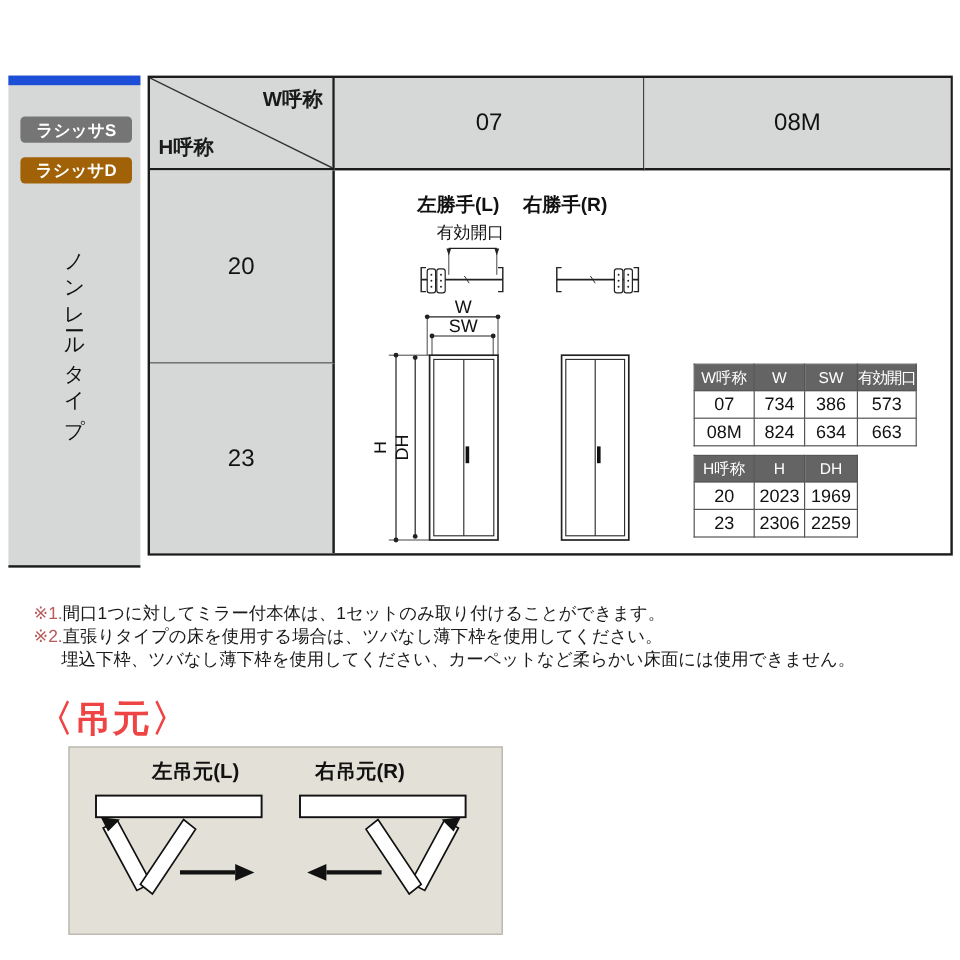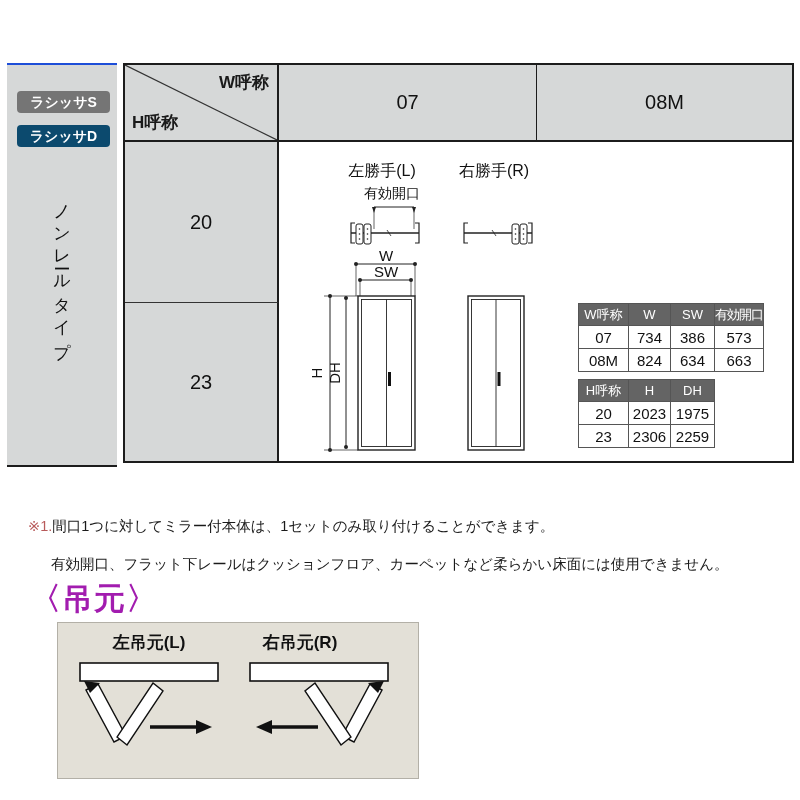--- a/index.html
+++ b/index.html
@@ -2,62 +2,62 @@
 <html><head>
 <meta charset="utf-8">
 <style>
   html,body{margin:0;padding:0;background:#fff;}
   #page{position:relative;width:800px;height:800px;background:#fff;overflow:hidden;
         font-family:"Liberation Sans","DejaVu Sans",sans-serif;color:#1a1a1a;}
   .abs{position:absolute;}
 
   
   .sidebar{left:7px;top:63px;width:110px;height:400px;background:#d6d8d8;
-           border-top:2px solid #1d4ed8;border-bottom:2px solid #1c1c1c;}
+           border-top:8px solid #1d4ed8;border-bottom:2px solid #1c1c1c;}
   .badge{position:absolute;left:10px;width:93px;height:22px;border-radius:4px;
          color:#fff;font-size:14px;font-weight:bold;text-align:center;line-height:22px;}
   .badge-s{top:26px;background:#757575;}
-  .badge-d{top:60px;background:#0c4a6e;}
+  .badge-d{top:60px;background:#a16207;}
   .vtext{position:absolute;left:50%;top:128px;transform:translateX(-50%);
          writing-mode:vertical-rl;font-size:17px;letter-spacing:3px;color:#111;}
 
   
   .spec{left:123px;top:63px;width:671px;height:400px;border:2px solid #1c1c1c;background:#fff;box-sizing:border-box;}
   .spec .hdr{position:absolute;top:0;height:77px;background:#d6d8d8;box-sizing:border-box;}
   .corner{left:0;width:154px;border-right:2px solid #1c1c1c;border-bottom:2px solid #1c1c1c;}
   .cell07{left:154px;width:258px;border-right:1.5px solid #1c1c1c;border-bottom:2px solid #1c1c1c;}
   .cell08{left:412px;width:255px;border-bottom:2px solid #1c1c1c;}
   .wname{font-size:20px;text-align:center;line-height:75px;color:#111;}
   .corner .wlab{position:absolute;top:6px;right:8px;font-size:17px;font-weight:600;}
   .corner .hlab{position:absolute;bottom:6px;left:7px;font-size:17px;font-weight:600;}
   .hcell{position:absolute;left:0;width:154px;background:#d6d8d8;box-sizing:border-box;
          border-right:2px solid #1c1c1c;font-size:20px;text-align:center;color:#111;}
   .h20{top:77px;height:161px;border-bottom:1.5px solid #333;line-height:161px;}
   .h23{top:238px;height:319px;height:calc(396px - 238px);line-height:158px;}
 
   
-  .dlabel{font-size:16px;font-weight:400;text-align:center;color:#111;}
+  .dlabel{font-size:16px;font-weight:700;text-align:center;color:#111;}
   .slabel{font-size:14px;text-align:center;color:#111;}
 
   
   table.spec-data{border-collapse:collapse;background:#fff;}
   table.spec-data td{border:1px solid #555;text-align:center;padding:0;height:22px;
                      font-size:15px;color:#111;}
   table.spec-data tr.head td{background:#646464;color:#fff;font-size:13px;height:21px;}
   table.spec-data td.sq{font-size:11px;letter-spacing:-1px;}
   .wt td:nth-child(1){width:49px;} .wt td:nth-child(2){width:41px;}
   .wt td:nth-child(3){width:43px;} .wt td:nth-child(4){width:48px;}
   .ht td:nth-child(1){width:49px;} .ht td:nth-child(2){width:41px;} .ht td:nth-child(3){width:43px;}
 
   
-  .note{font-size:14.5px;color:#1a1a1a;white-space:nowrap;margin-top:15px;}
+  .note{font-size:14.5px;color:#1a1a1a;white-space:nowrap;}
   .note .mk{color:#b85a5a;}
 
   
-  .hang-title{font-size:31px;font-weight:bold;letter-spacing:1px;color:#a21caf;}
+  .hang-title{font-size:31px;font-weight:bold;letter-spacing:1px;color:#ef4444;}
   .hang-box{left:57px;top:622px;width:362px;height:157px;background:#e3e0d7;
             border:1px solid #b3b0a7;box-sizing:border-box;}
   .hang-label{font-size:17px;font-weight:600;text-align:center;color:#111;}
 
   svg{display:block;}
   svg text{font-family:"Liberation Sans","DejaVu Sans",sans-serif;}
 </style>
 </head>
 <body>
 
@@ -77,21 +77,21 @@
       <span class="wlab">W呼称</span>
       <span class="hlab">H呼称</span>
     </div>
     <div class="hdr cell07 wname">07</div>
     <div class="hdr cell08 wname">08M</div>
     <div class="hcell h20">20</div>
     <div class="hcell h23">23</div>
   </div>
 
   <div class="abs dlabel" style="left:337px;top:161px;width:90px;">左勝手(L)</div>
-  <div class="abs dlabel" style="left:449px;top:161px;width:90px;">右勝手(R)</div>
+  <div class="abs dlabel" style="left:426px;top:161px;width:90px;">右勝手(R)</div>
   <div class="abs slabel" style="left:352px;top:185px;width:80px;">有効開口</div>
 
   <svg class="abs" style="left:345px;top:200px;" width="80" height="54" viewBox="0 0 80 54">
     <line x1="29" y1="7" x2="69" y2="7" stroke="#222" stroke-width="1"></line>
     <polygon points="27,7 31,7 29,13" fill="#222"></polygon>
     <polygon points="67,7 71,7 69,13" fill="#222"></polygon>
     <line x1="29" y1="7" x2="29" y2="29" stroke="#222" stroke-width="0.7"></line>
     <line x1="69" y1="7" x2="69" y2="29" stroke="#222" stroke-width="0.7"></line>
     <line x1="6" y1="33" x2="74" y2="33" stroke="#222" stroke-width="1.3"></line>
     <path d="M10,23 H6 V43 H10" fill="none" stroke="#222" stroke-width="1.2"></path>
@@ -186,42 +186,45 @@
   <table class="spec-data ht abs" style="left:578px;top:379px;">
     <tbody>
         <tr class="head">
       <td>H呼称</td>
       <td>H</td>
       <td>DH</td>
     </tr>
     <tr>
       <td>20</td>
       <td>2023</td>
-      <td>1975</td>
+      <td>1969</td>
     </tr>
     <tr>
       <td>23</td>
       <td>2306</td>
       <td>2259</td>
     </tr>
   </tbody>
     </table>
 
   <div class="abs note" style="left:28px;top:502px;">
     <span class="mk">※1.</span><span>間口1つに対してミラー付本体は、1セットのみ取り付けることができます。</span>
   </div>
+  <div class="abs note" style="left:28px;top:521px;">
+    <span class="mk">※2.</span><span>直張りタイプの床を使用する場合は、ツバなし薄下枠を使用してください。</span>
+  </div>
   <div class="abs note" style="left:51px;top:540px;">
-    <span>有効開口、フラット下レールはクッションフロア、カーペットなど柔らかい床面には使用できません。</span>
+    <span>埋込下枠、ツバなし薄下枠を使用してください、カーペットなど柔らかい床面には使用できません。</span>
   </div>
 
   <div class="abs hang-title" style="left:30px;top:578px;">〈吊元〉</div>
 
   <div class="abs hang-box"></div>
 
-  <div class="abs hang-label" style="left:79px;top:631px;width:140px;">左吊元(L)</div>
+  <div class="abs hang-label" style="left:93px;top:631px;width:140px;">左吊元(L)</div>
   <div class="abs hang-label" style="left:230px;top:631px;width:140px;">右吊元(R)</div>
 
   <svg class="abs" style="left:70px;top:655px;" width="150" height="100" viewBox="0 0 150 100">
     <rect x="10" y="8" width="138" height="18" fill="#fff" stroke="#111" stroke-width="1.6"></rect>
     <polygon points="16,35 28,29 56,81 44,87" fill="#fff" stroke="#111" stroke-width="1.4"></polygon>
     <polygon points="47,82 57,90 93,36 83,28" fill="#fff" stroke="#111" stroke-width="1.4"></polygon>
     <polygon points="14,26 30,28 20,38" fill="#111"></polygon>
     <line x1="80" y1="72" x2="126" y2="72" stroke="#111" stroke-width="3.5"></line>
     <polygon points="126,65 142,72 126,79" fill="#111"></polygon>
   </svg>

